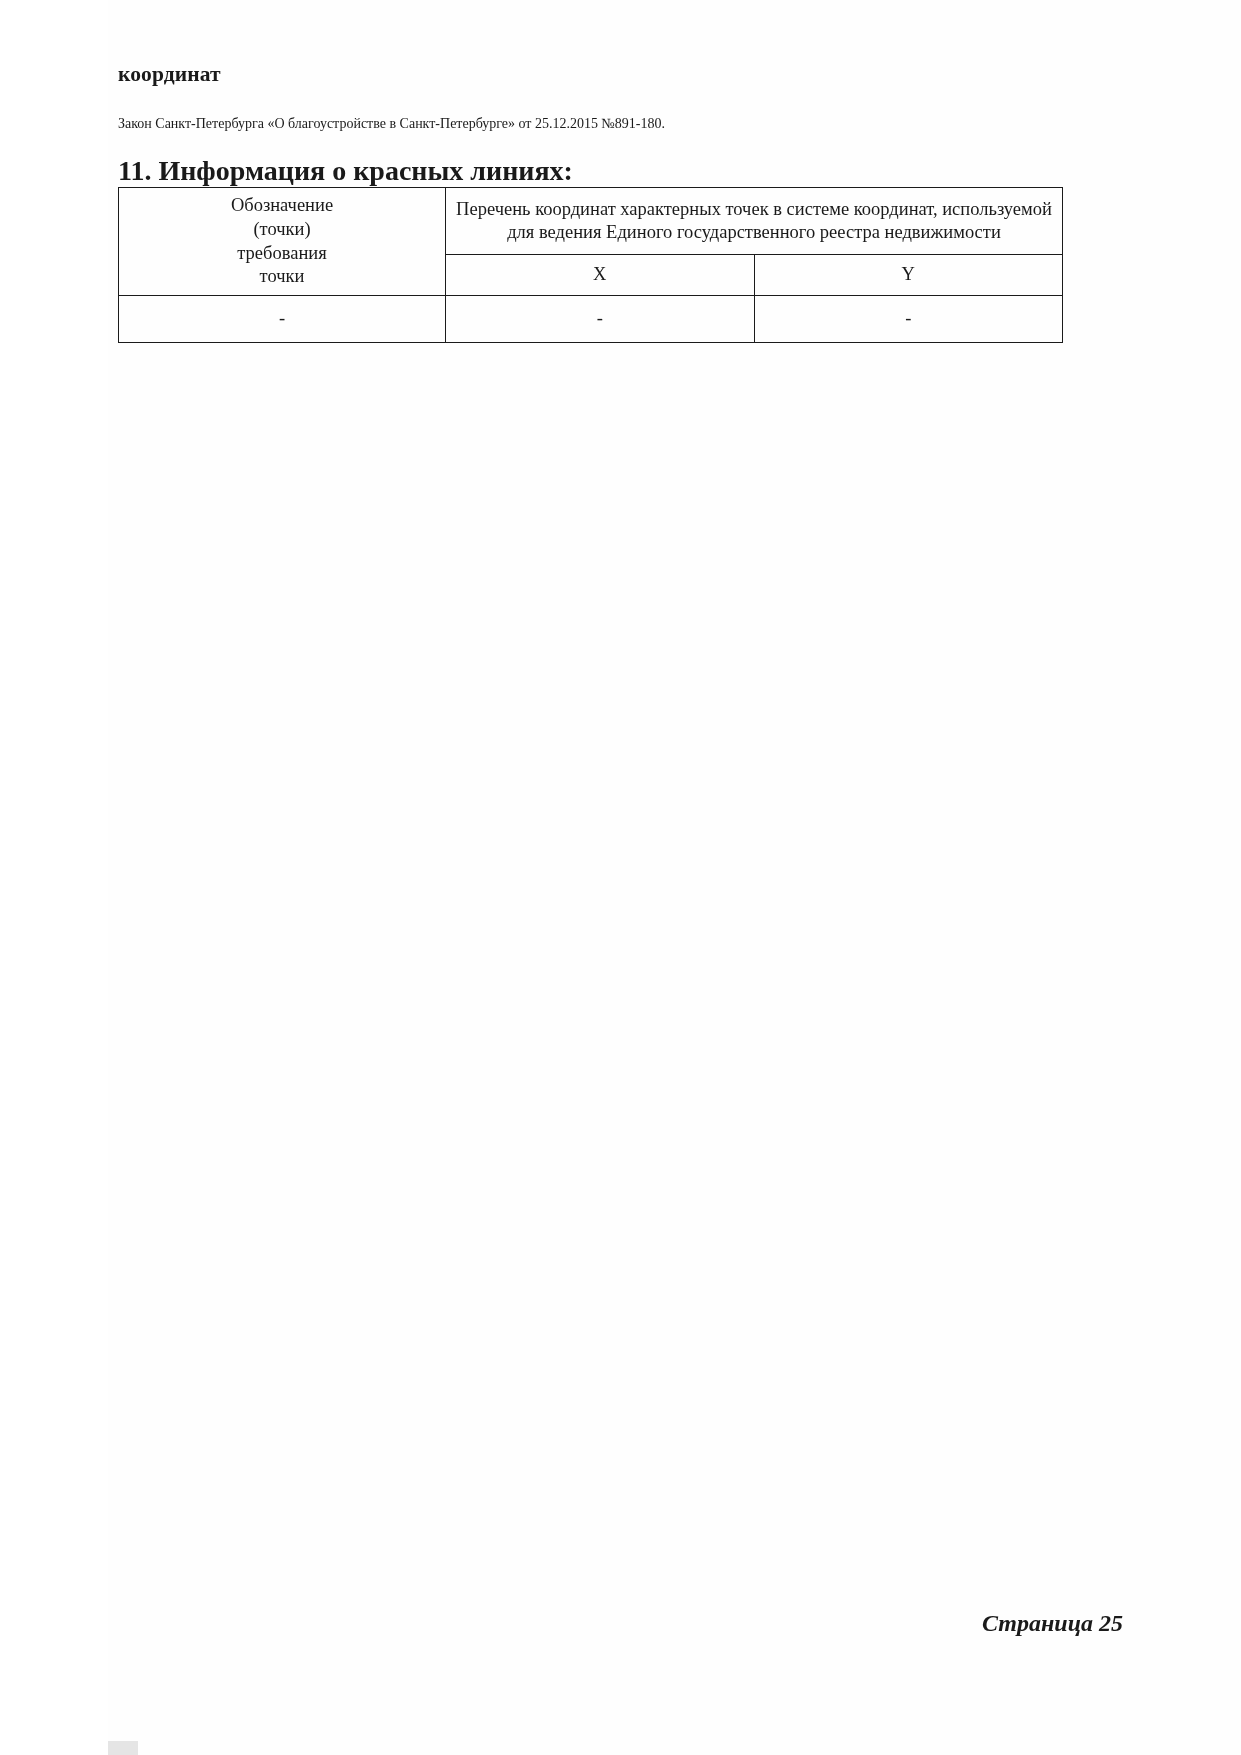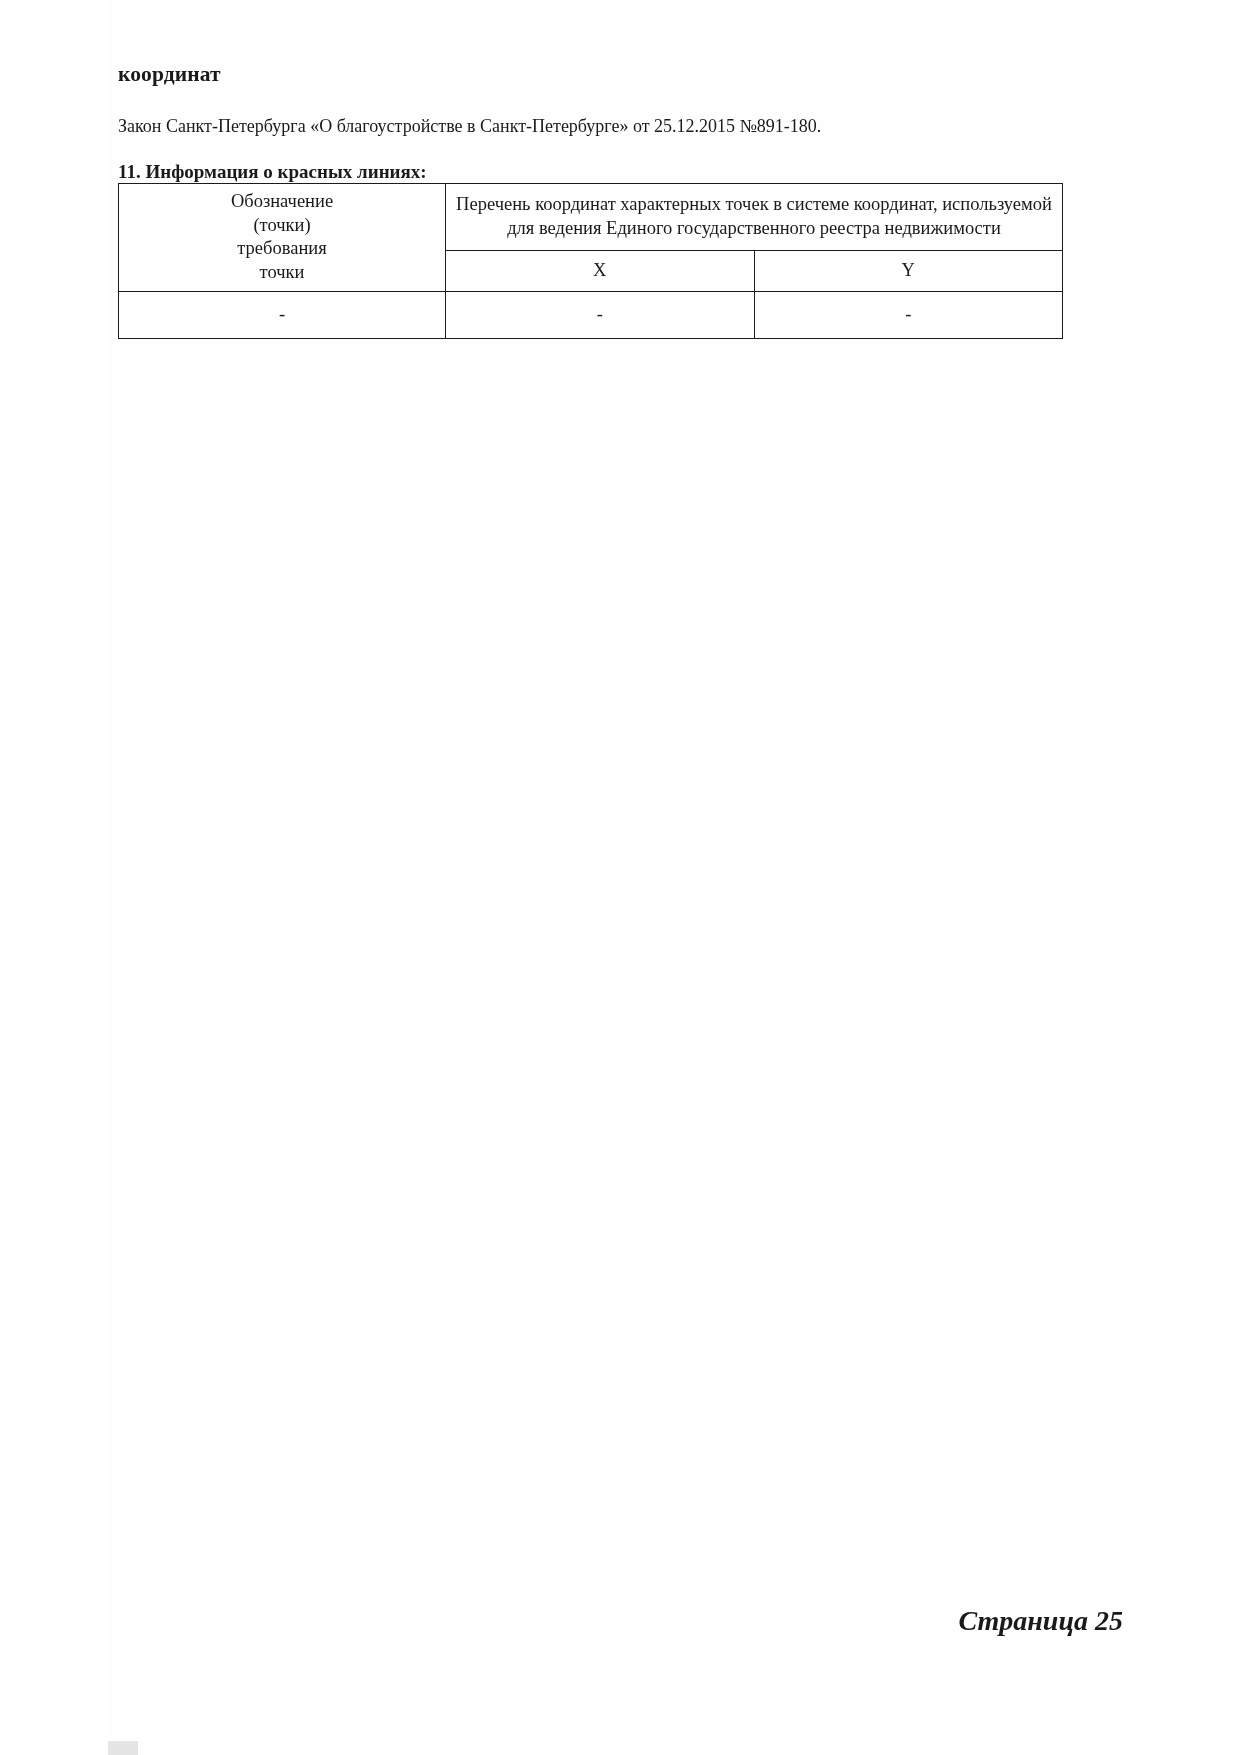--- a/index.html
+++ b/index.html
@@ -60,27 +60,27 @@
     display: block;
     text-align: justify;
     text-align-last: justify;
   }
   .cont-heading .l2 {
     display: block;
   }
 
   .para {
     margin-top: 24px;
-    font-size: 18px;
+    font-size: 14px;
     line-height: 1.4;
   }
 
   .section-title {
     margin-top: 22px;
-    font-size: 19px;
+    font-size: 28px;
     font-weight: bold;
   }
 
   
   table.coords {
     border-collapse: collapse;
     width: 945px;
     table-layout: fixed;
   }
   table.coords td {
@@ -106,21 +106,21 @@
     font-size: 19px;
   }
 
   
   .footer {
     position: absolute;
     right: 118px;
     bottom: 118px;
     font-style: italic;
     font-weight: bold;
-    font-size: 28px;
+    font-size: 24px;
     font-family: "Liberation Serif", serif;
   }
 </style>
 </head>
 <body>
 
 <div class="page-scan"></div>
 <div class="scan-edge-left"></div>
 <div class="scan-shadow-bottom"></div>
 

